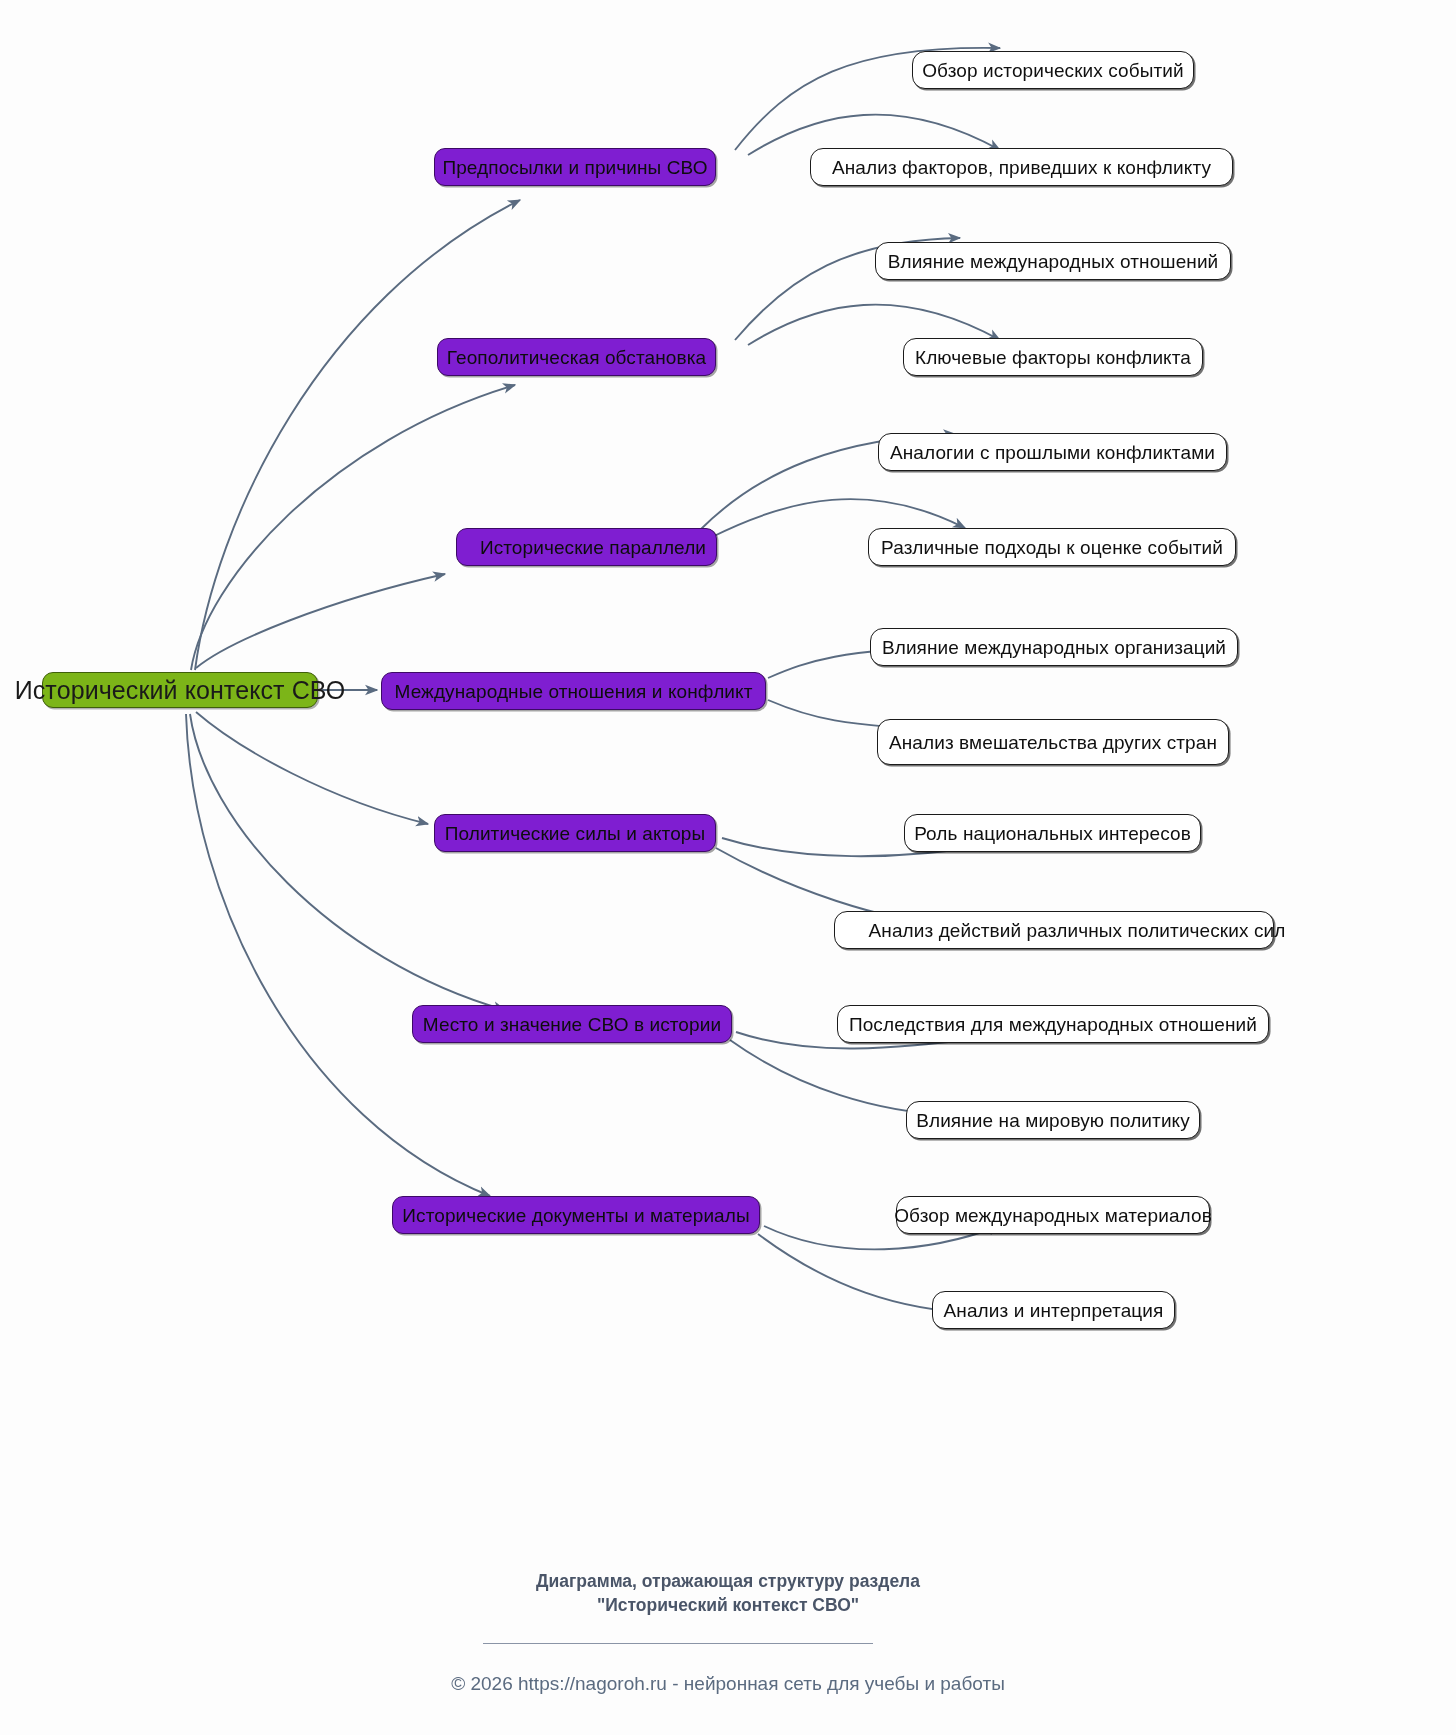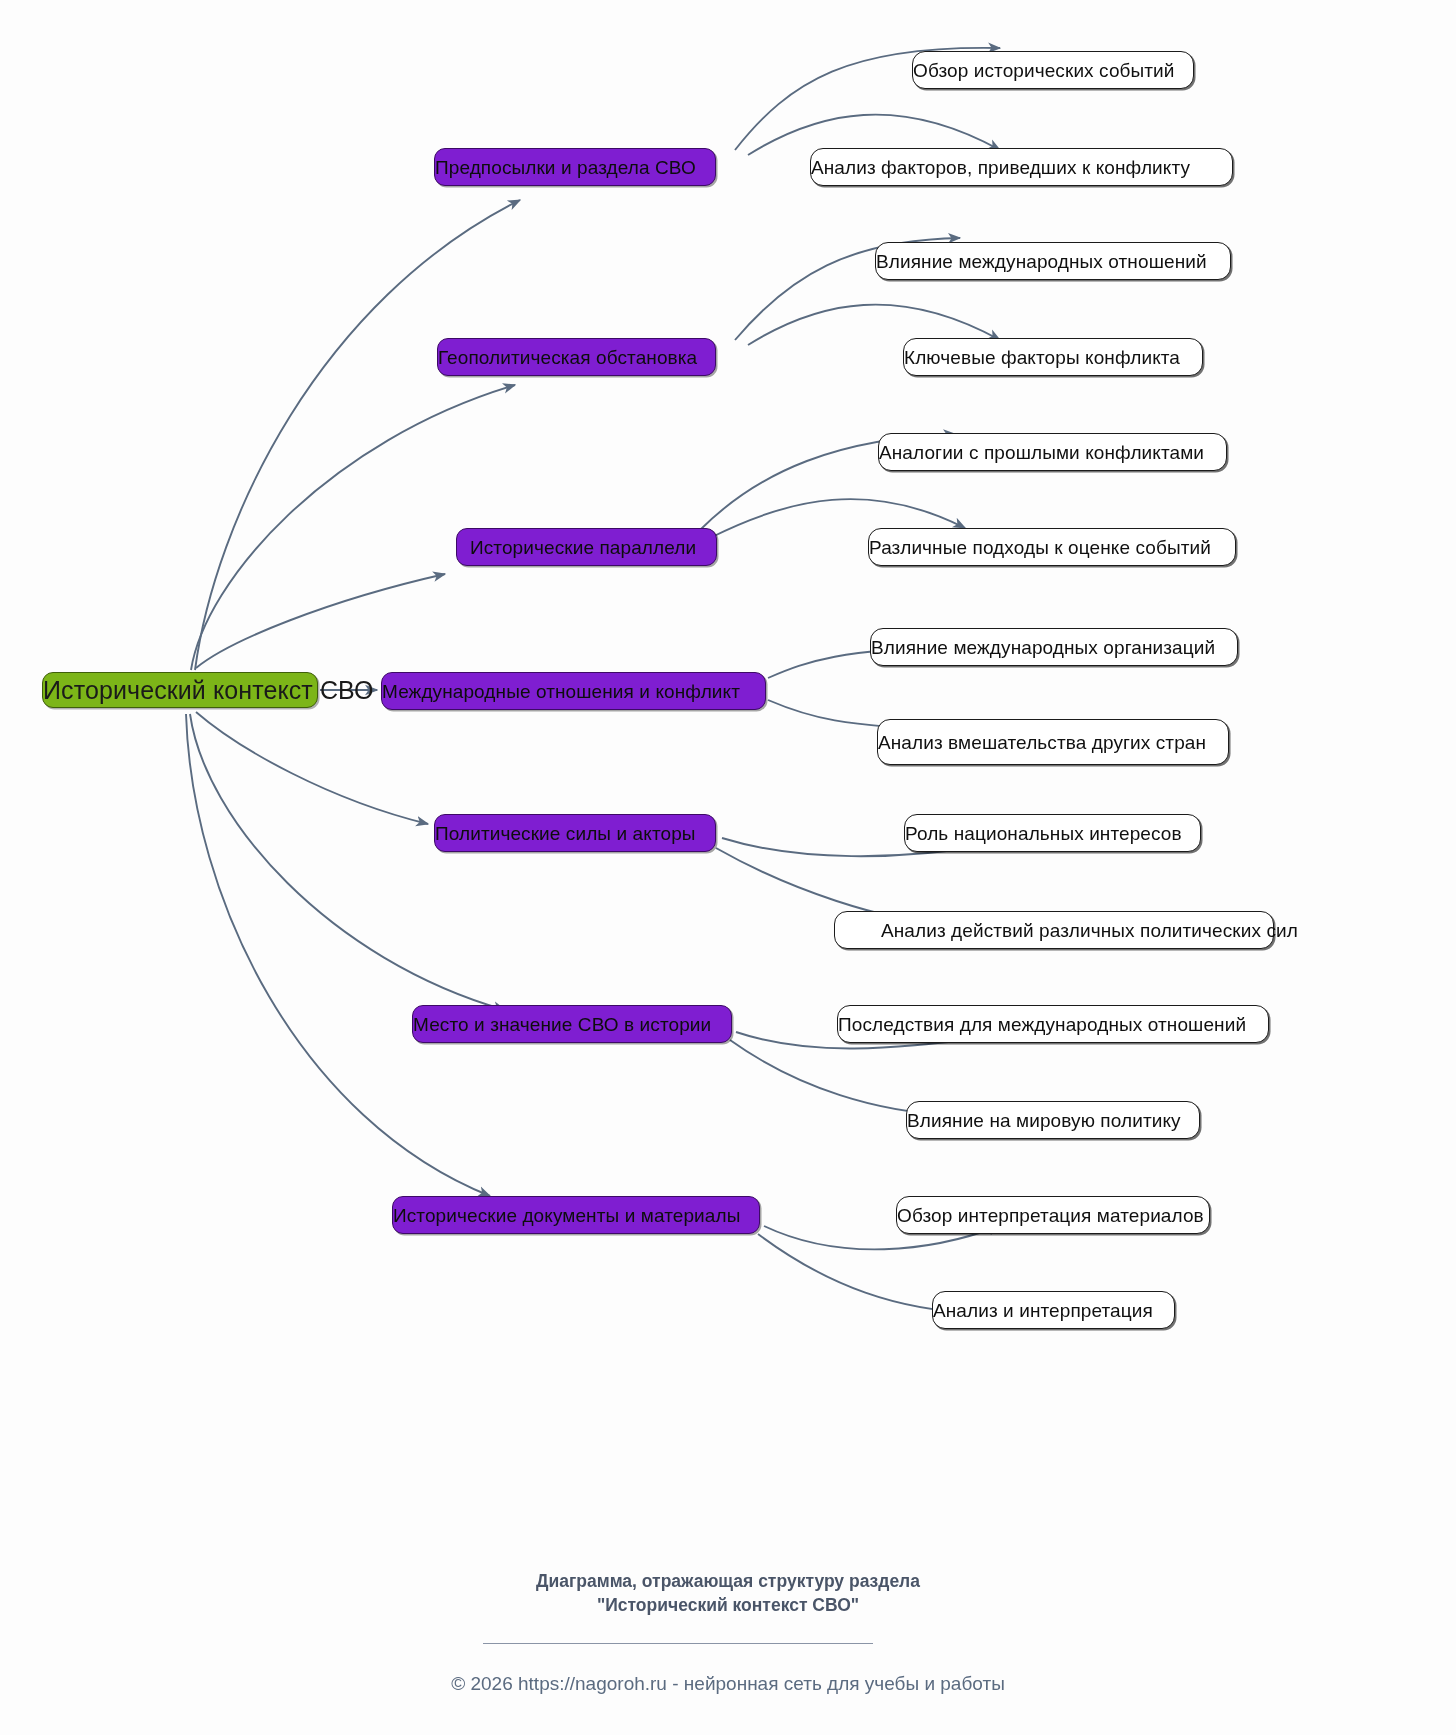--- a/index.html
+++ b/index.html
@@ -24,21 +24,21 @@
     top: 0;
     width: 1456px;
     height: 1735px;
     pointer-events: none;
   }
   .node {
     position: absolute;
     box-sizing: border-box;
     display: flex;
     align-items: center;
-    justify-content: flex-start;
+    justify-content: center;
     border-radius: 11px;
     white-space: nowrap;
     line-height: 1;
     letter-spacing: 0.1px;
   }
   .node-root {
     background: #7cb518;
     border: 1.6px solid #3f5f0a;
     color: #1a1a1a;
     font-size: 25px;
@@ -130,21 +130,21 @@
       <path d="M 764 1226 C 840 1262 930 1252 1000 1226"></path>
       <path d="M 758 1234 C 830 1288 900 1310 975 1313"></path>
     </g>
   </svg>
 
   <div class="node node-root" style="left:42px; top:672px; width:276px; height:36px;">
     <span>Исторический контекст СВО</span>
   </div>
 
   <div class="node node-branch" style="left:434px; top:148px; width:282px; height:38px;">
-    <span>Предпосылки и раздела СВО</span>
+    <span>Предпосылки и причины СВО</span>
   </div>
   <div class="node node-branch" style="left:437px; top:338px; width:279px; height:38px;">
     <span>Геополитическая обстановка</span>
   </div>
   <div class="node node-branch" style="left:456px; top:528px; width:261px; height:38px;padding-left:13px;">
     <span>Исторические параллели</span>
   </div>
   <div class="node node-branch" style="left:381px; top:672px; width:385px; height:38px;">
     <span>Международные отношения и конфликт</span>
   </div>
@@ -194,21 +194,21 @@
   </div>
 
   <div class="node node-leaf" style="left:837px; top:1005px; width:432px; height:38px;">
     <span>Последствия для международных отношений</span>
   </div>
   <div class="node node-leaf" style="left:906px; top:1101px; width:294px; height:38px;">
     <span>Влияние на мировую политику</span>
   </div>
 
   <div class="node node-leaf" style="left:896px; top:1196px; width:314px; height:38px;">
-    <span>Обзор интерпретация материалов</span>
+    <span>Обзор международных материалов</span>
   </div>
   <div class="node node-leaf" style="left:932px; top:1291px; width:243px; height:38px;">
     <span>Анализ и интерпретация</span>
   </div>
 
   <div id="caption">
     <span>Диаграмма, отражающая структуру раздела</span>
     <span class="line2">"Исторический контекст СВО"</span>
   </div>
 

